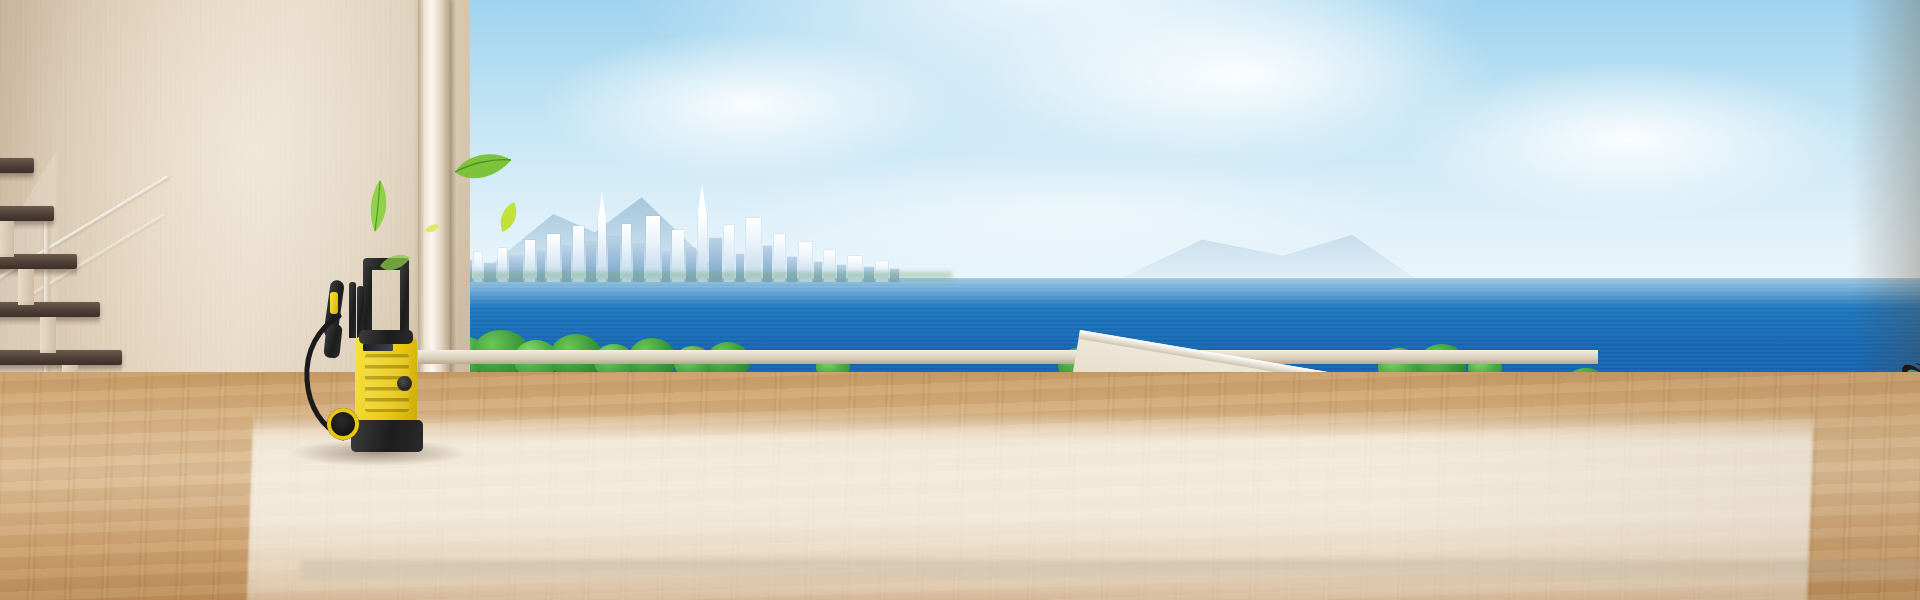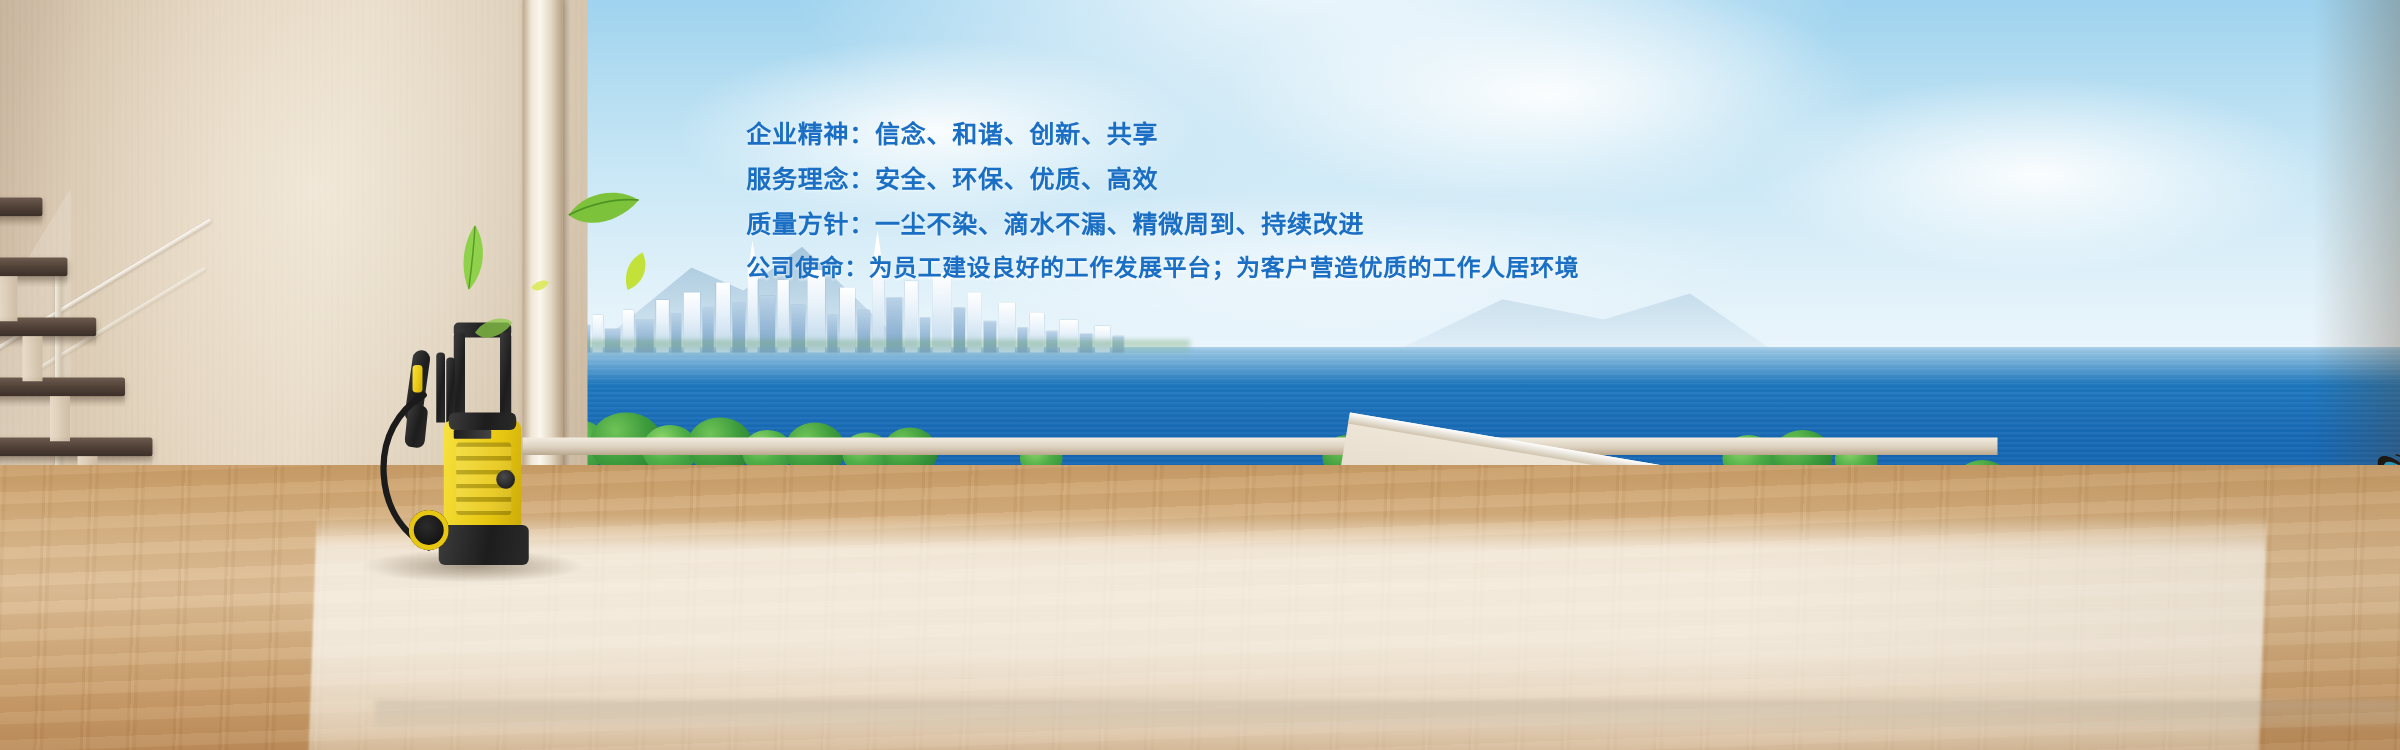--- a/index.html
+++ b/index.html
@@ -448,20 +448,14 @@
   <svg class="leaf" style="left:378px;top:250px;width:34px;height:26px;opacity:.75;" viewBox="0 0 34 26">
     <path d="M2 16 C10 4 26 2 32 8 C24 20 9 24 2 16 Z" fill="#8ccb4a"></path>
   </svg>
   <svg class="leaf" style="left:496px;top:200px;width:26px;height:34px;" viewBox="0 0 26 34">
     <path d="M18 2 C24 14 18 28 6 32 C2 18 8 7 18 2 Z" fill="#c2e23a"></path>
   </svg>
   <svg class="leaf" style="left:424px;top:222px;width:16px;height:14px;opacity:.8;" viewBox="0 0 16 14">
     <path d="M1 8 C5 2 13 1 15 4 C11 11 4 12 1 8 Z" fill="#d9e84a"></path>
   </svg>
 
-  <div class="text-block">
-    <div class="text-line">企业精神：信念、和谐、创新、共享</div>
-    <div class="text-line">服务理念：安全、环保、优质、高效</div>
-    <div class="text-line">质量方针：一尘不染、滴水不漏、精微周到、持续改进</div>
-    <div class="text-line small">公司使命：为员工建设良好的工作发展平台；为客户营造优质的工作人居环境</div>
-  </div>
 
 </div>
 
 </body></html>

